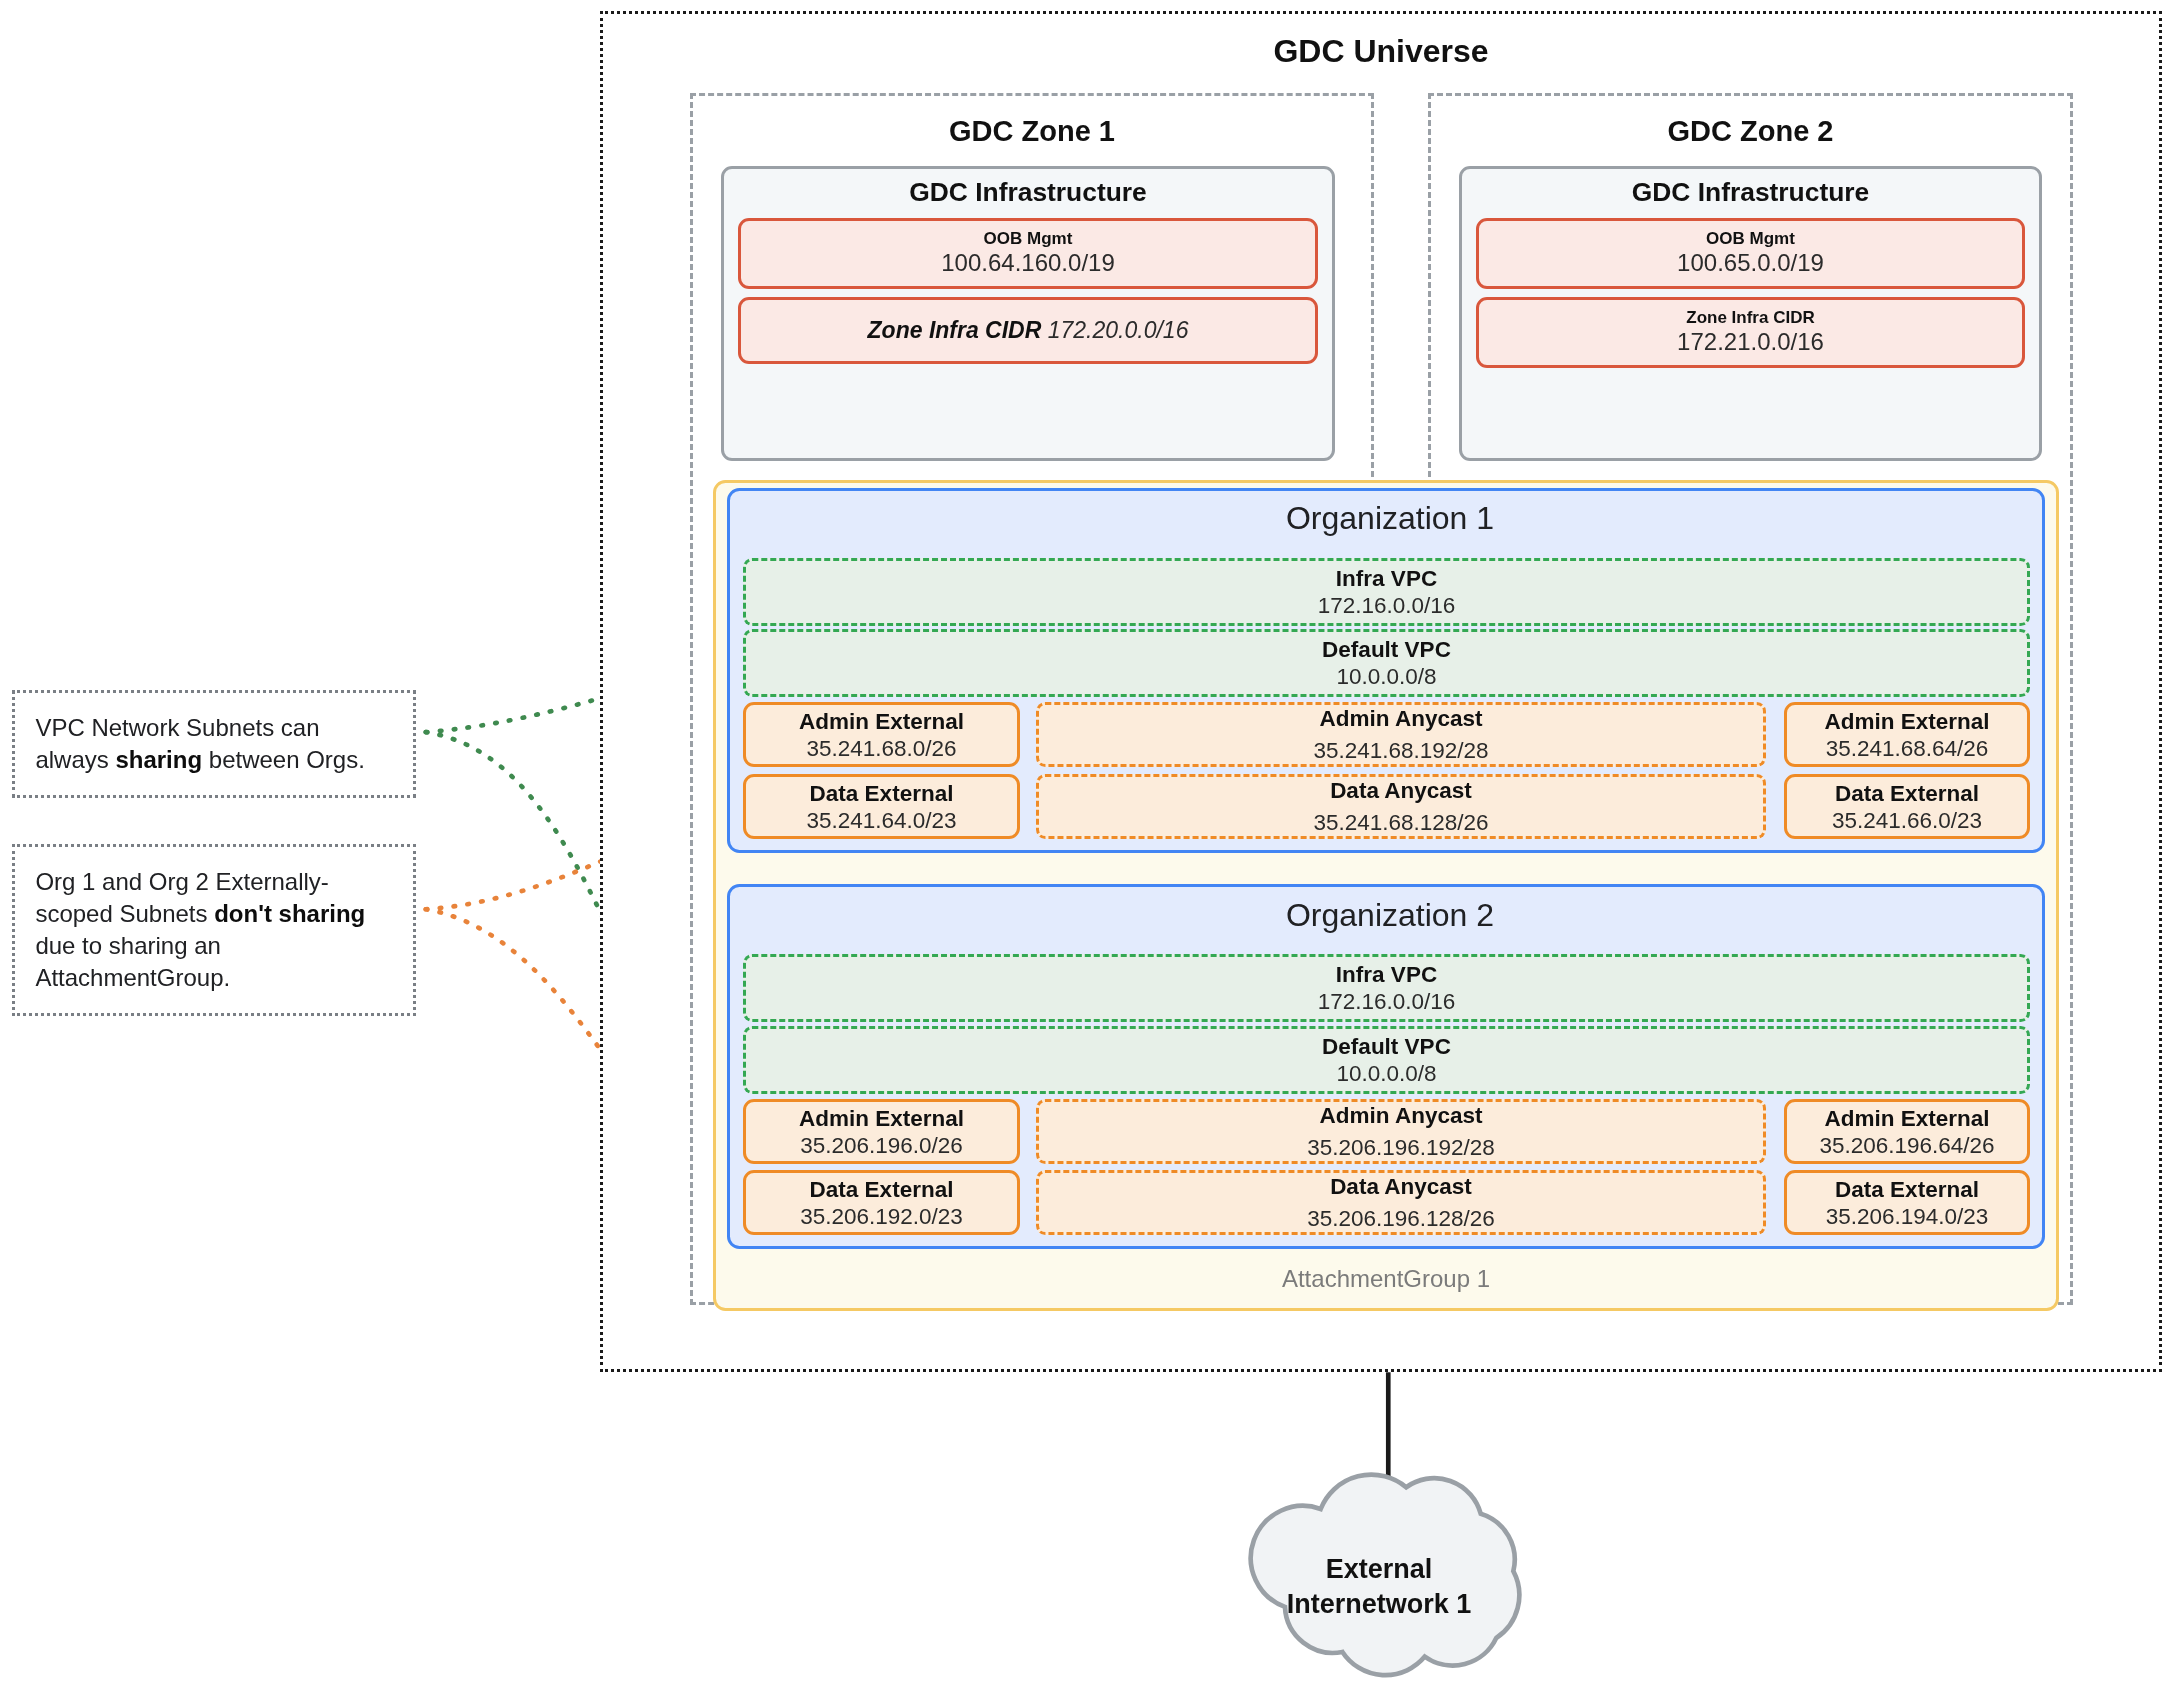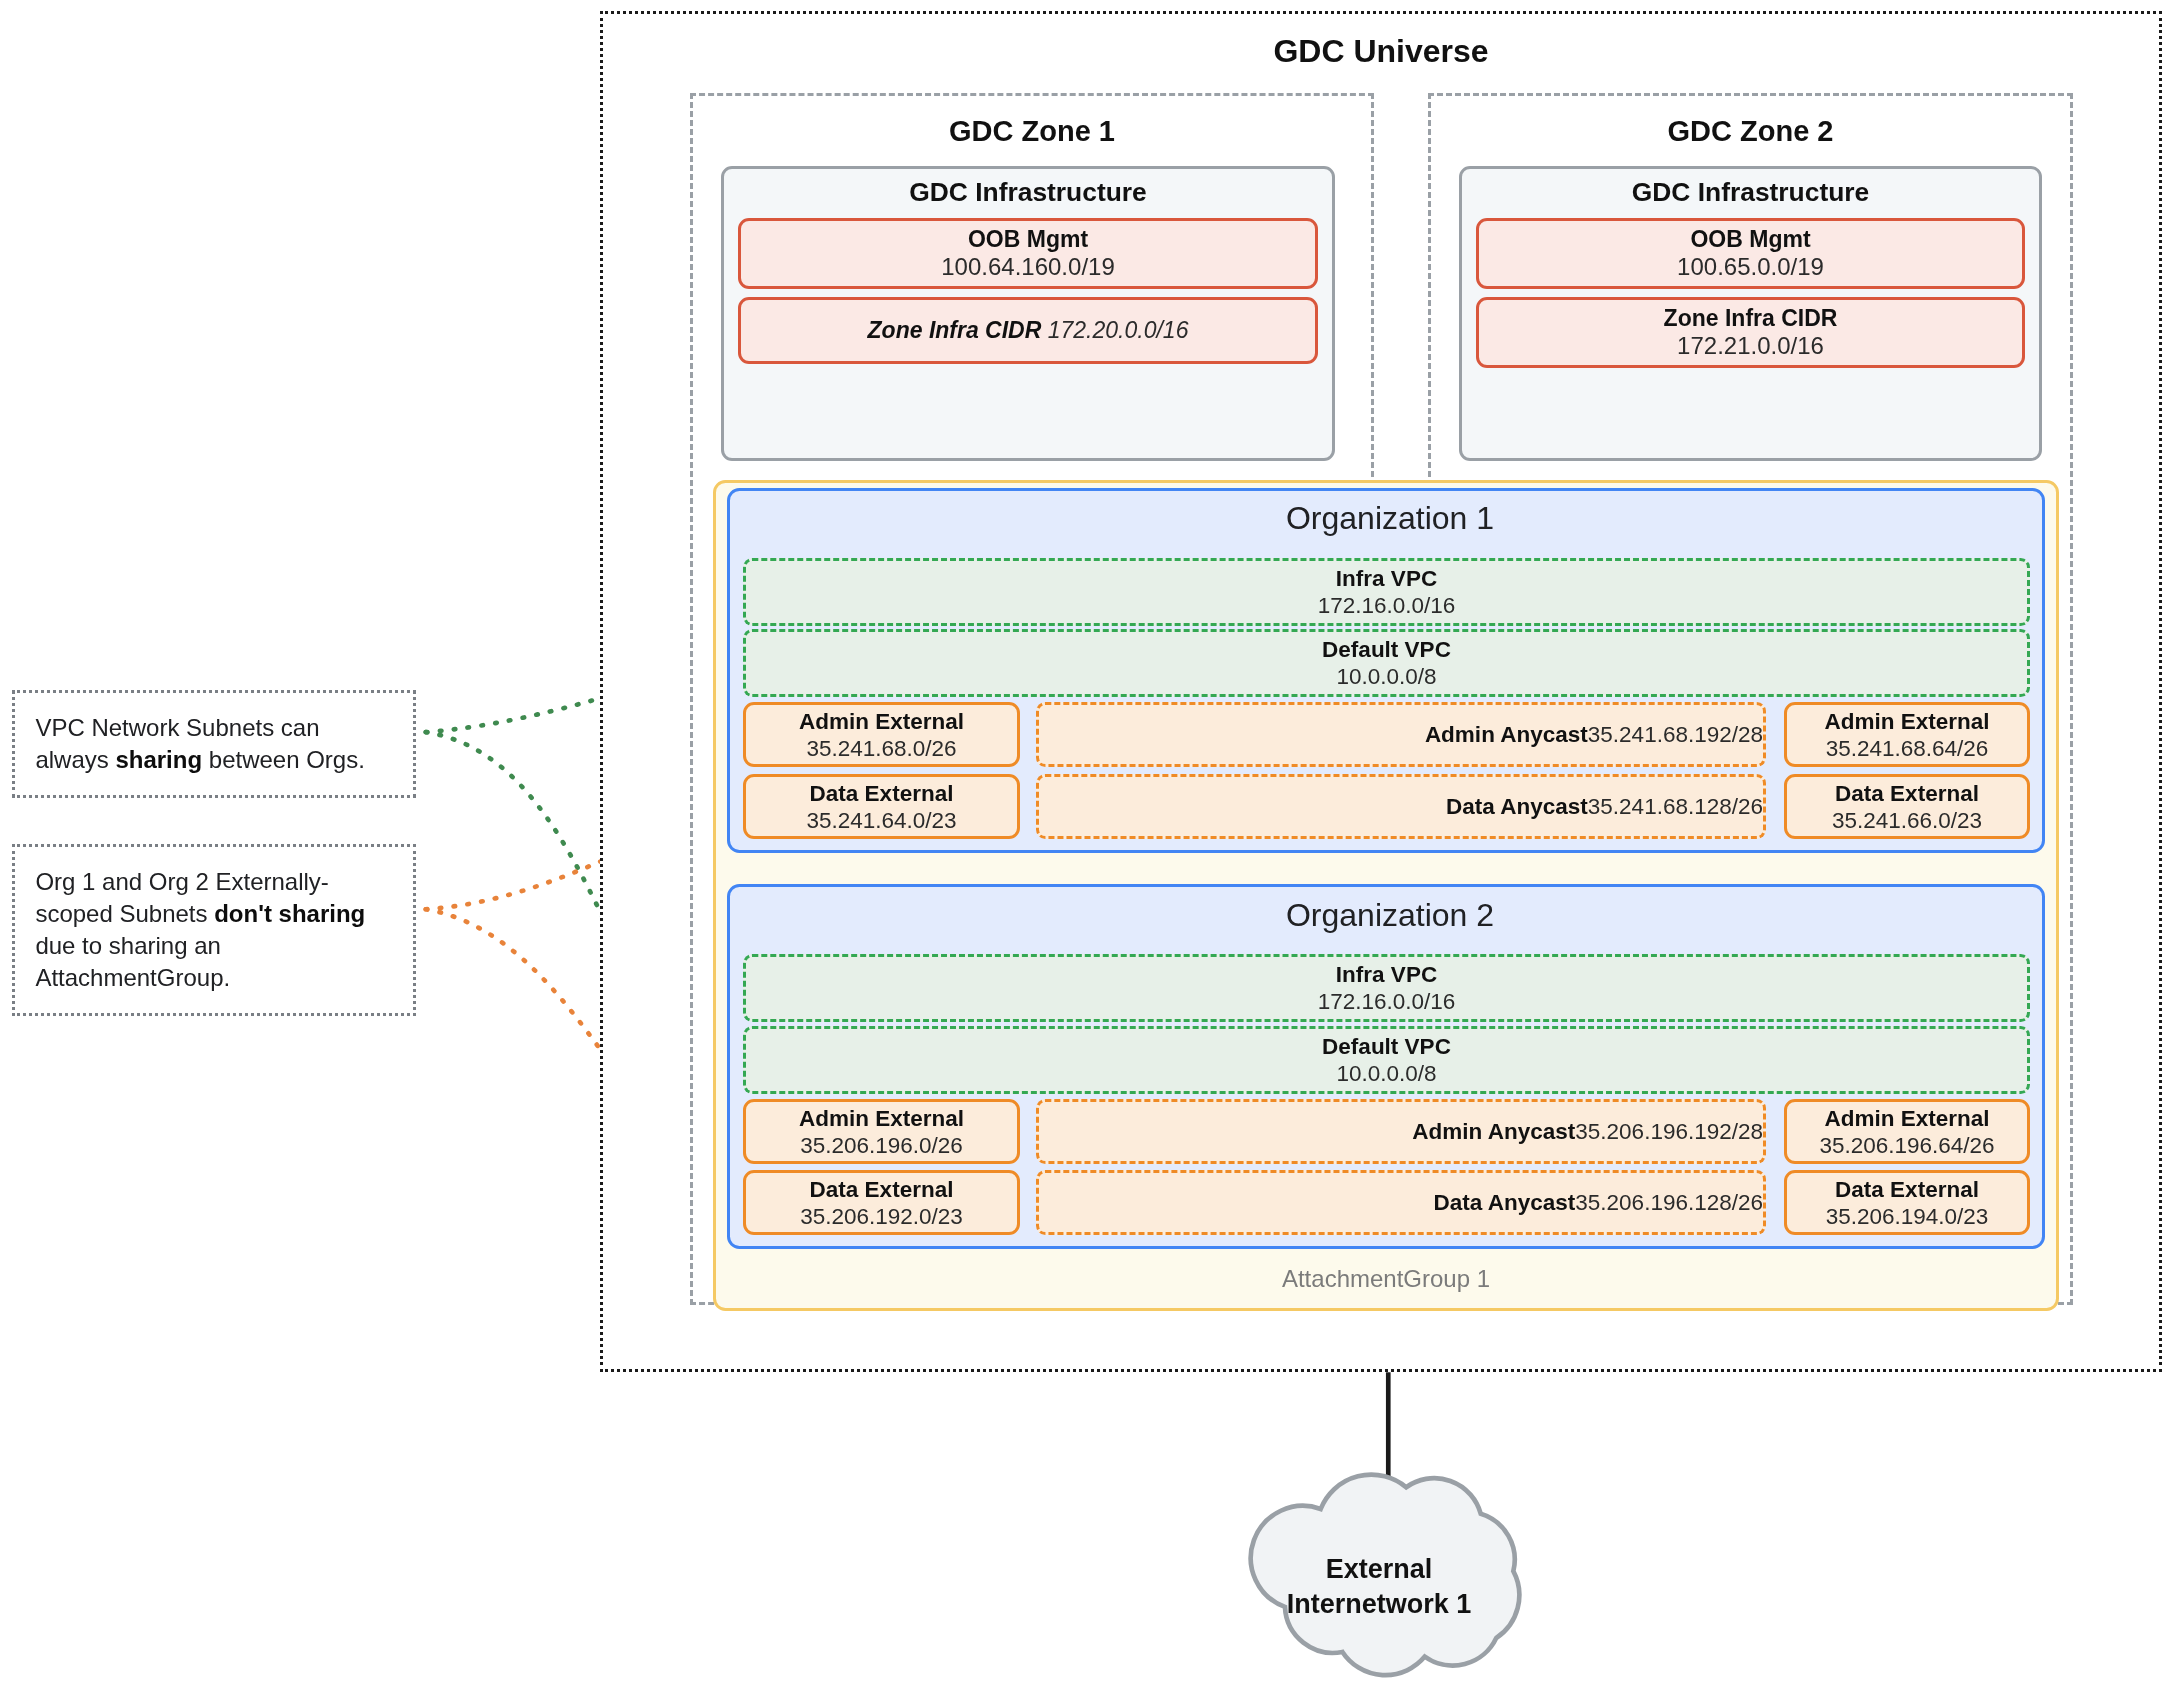--- a/index.html
+++ b/index.html
@@ -96,21 +96,21 @@
     border: 3.9px dashed #d9573c;
     border-radius: 11px;
     background: #fbe9e5;
     display: flex;
     flex-direction: column;
     align-items: center;
     justify-content: center;
     text-align: center;
   }
   .chip-label {
-    font-size: 23px;
+    font-size: 17px;
     font-weight: bold;
     color: #111111;
     line-height: 1.18;
   }
   .chip-cidr {
     font-size: 24px;
     font-weight: normal;
     color: #2b2b2b;
     line-height: 1.18;
   }
@@ -194,22 +194,23 @@
     flex-direction: column;
     align-items: center;
     justify-content: center;
     text-align: left;
   }
   .chip-orange-dashed {
     border: 3.9px dashed #ef8b26;
     border-radius: 9.3px;
     background: #fcecdb;
     display: flex;
+    flex-direction: column;
     align-items: center;
-    justify-content: flex-end;
+    justify-content: space-between;
     text-align: center;
   }
   .sub-label {
     font-size: 22.5px;
     font-weight: bold;
     color: #111111;
     line-height: 1.2;
   }
   .sub-cidr {
     font-size: 22.5px;

